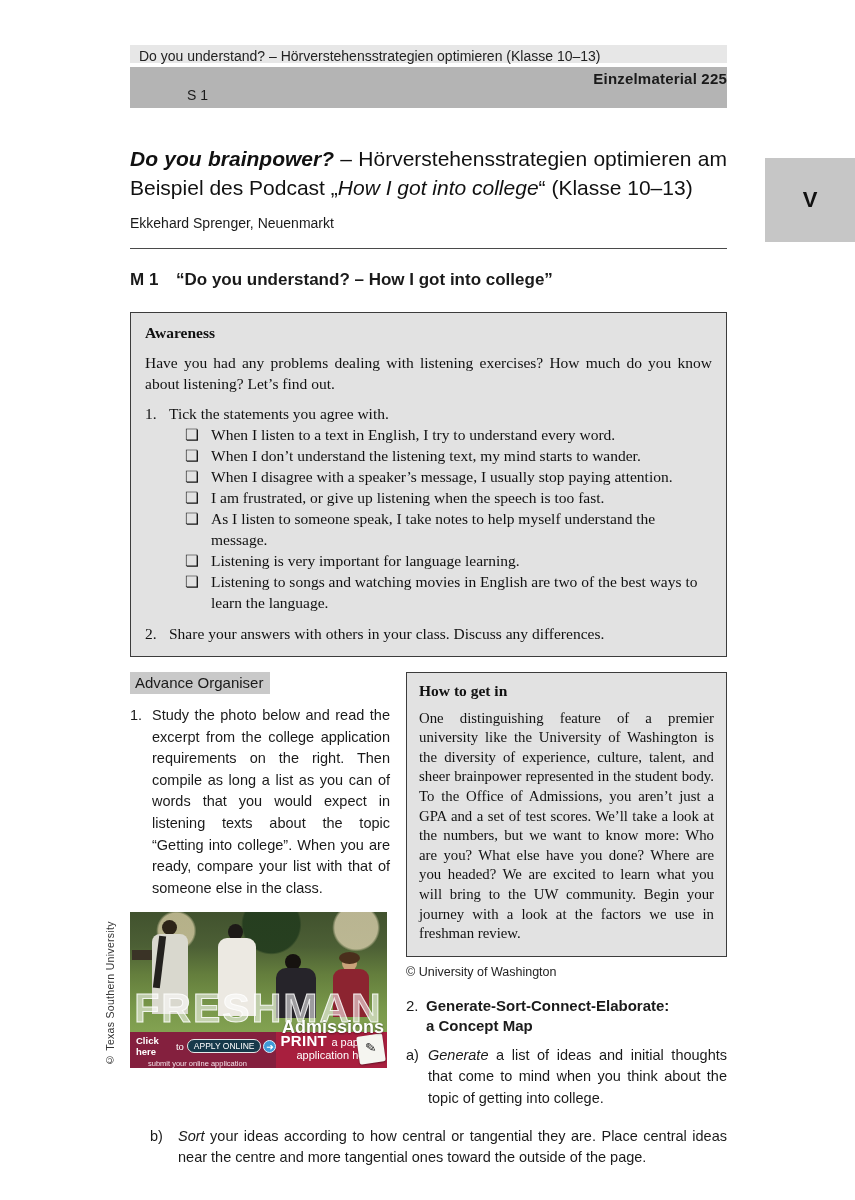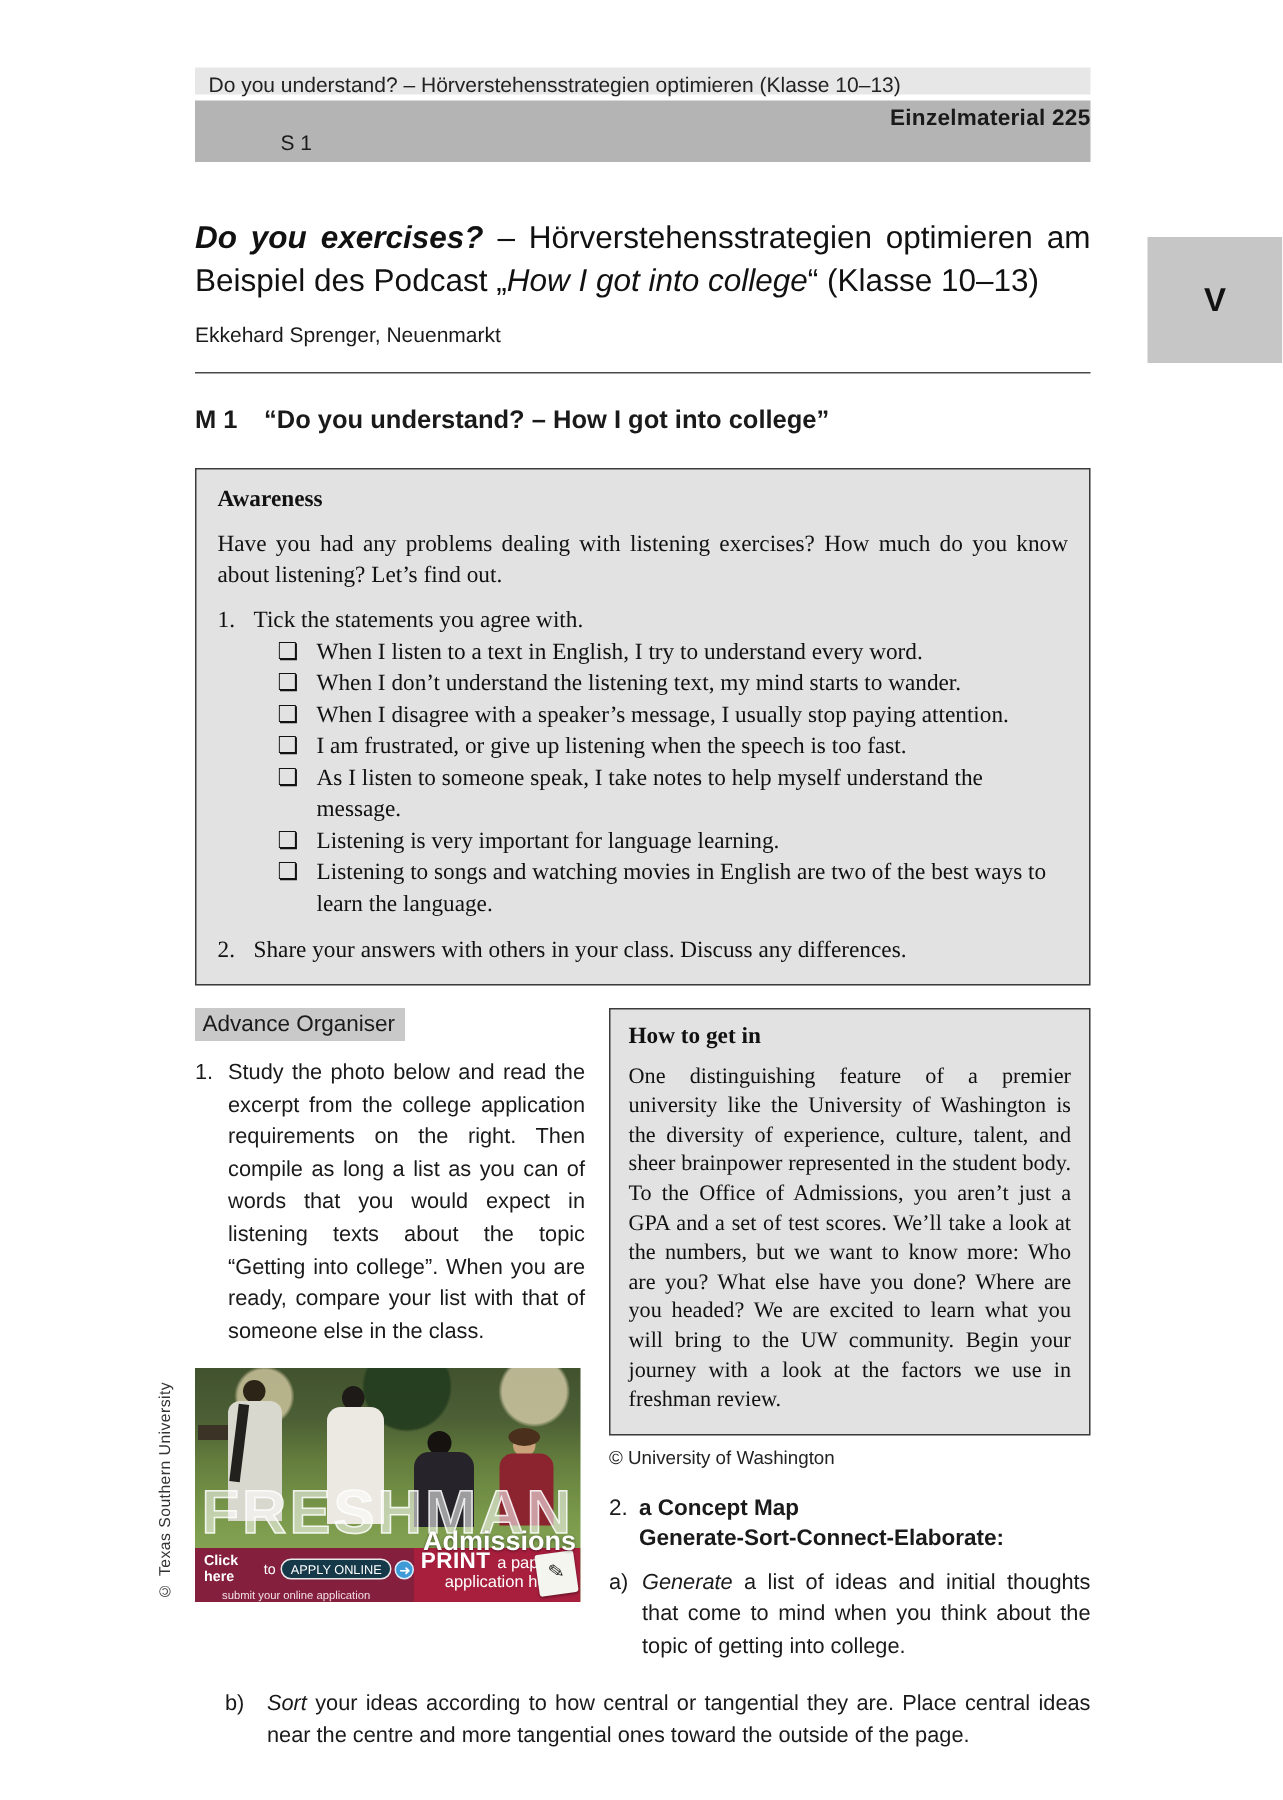--- a/index.html
+++ b/index.html
@@ -150,21 +150,21 @@
   <div class="content">
 
     <div class="kolumnentitel">Do you understand? – Hörverstehensstrategien optimieren (Klasse 10–13)</div>
 
     <div class="material-bar">
       <div class="mat">Einzelmaterial 225</div>
       <div class="pg">S 1</div>
     </div>
 
     <div class="title">
-      <span class="t-emph">Do you exercises?</span><span> – Hörverstehensstrategien optimieren am Beispiel des Podcast „</span><span class="t-pod">How I got into college</span><span>“ (Klasse 10–13)</span>
+      <span class="t-emph">Do you brainpower?</span><span> – Hörverstehensstrategien optimieren am Beispiel des Podcast „</span><span class="t-pod">How I got into college</span><span>“ (Klasse 10–13)</span>
     </div>
 
     <div class="author">Ekkehard Sprenger, Neuenmarkt</div>
 
     <div class="rule"></div>
 
     <div class="m1">
       <span class="m1-label">M 1</span>
       <span>“Do you understand? – How I got into college”</span>
     </div>
@@ -268,22 +268,22 @@
       <div class="col-right">
         <div class="gbox htgi">
           <div class="bx-title">How to get in</div>
           <div class="bx-body">One distinguishing feature of a premier university like the University of Washington is the diversity of experience, culture, talent, and sheer brainpower represented in the student body. To the Office of Admissions, you aren’t just a GPA and a set of test scores. We’ll take a look at the numbers, but we want to know more: Who are you? What else have you done? Where are you headed? We are excited to learn what you will bring to the UW community. Begin your journey with a look at the factors we use in freshman review.</div>
         </div>
         <div class="credit">© University of Washington</div>
 
         <div class="concept-head">
           <span class="t-num">2.</span>
           <div>
+            <div>Generate-Sort-Connect-Elaborate:</div>
             <div>a Concept Map</div>
-            <div>Generate-Sort-Connect-Elaborate:</div>
           </div>
         </div>
 
         <div class="c-item c-item-a">
           <span class="c-lab">a)</span>
           <div class="c-body"><em>Generate</em><span> a list of ideas and initial thoughts that come to mind when you think about the topic of getting into college.</span></div>
         </div>
       </div>
 
     </div>

